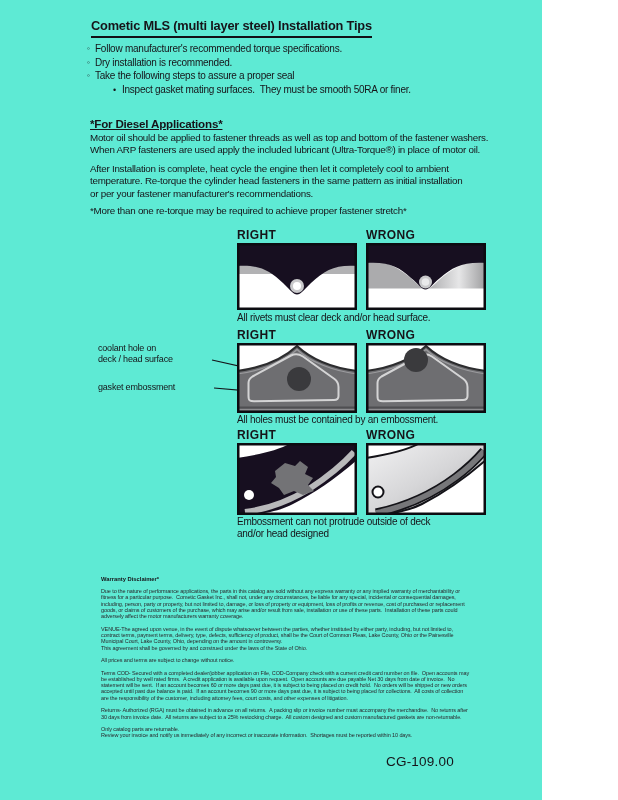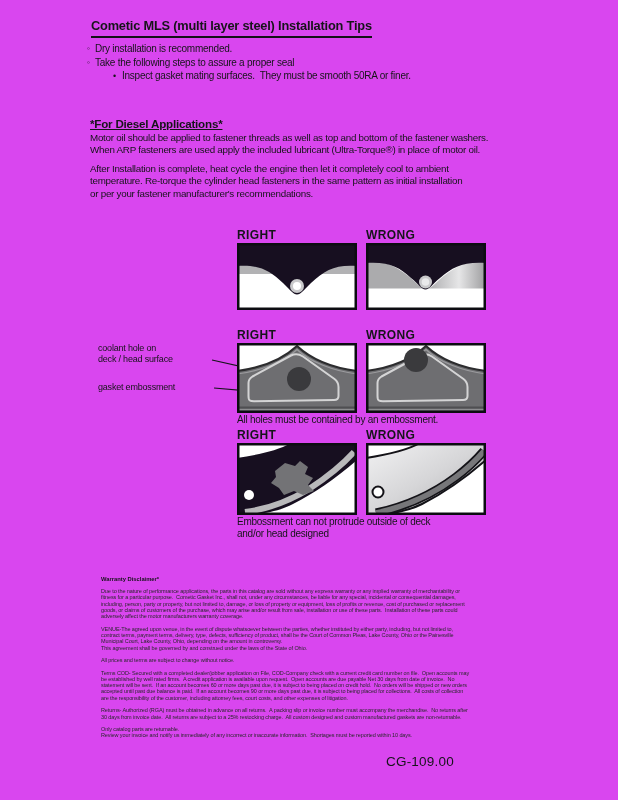--- a/index.html
+++ b/index.html
@@ -1,16 +1,16 @@
 <!DOCTYPE html>
 <html><head>
 <meta charset="utf-8">
 <style>
   html,body{margin:0;padding:0;background:#fff;}
-  .page{position:relative;width:618px;height:800px;background:#d946ef;overflow:hidden;
+  .page{position:relative;width:542px;height:800px;background:#5eead4;overflow:hidden;
         font-family:"Liberation Sans","DejaVu Sans",sans-serif;color:#161419;}
   .abs{position:absolute;}
   .title{left:91px;top:18px;font-size:12.8px;font-weight:bold;letter-spacing:-0.2px;
          border-bottom:2px solid #121015;padding-bottom:3px;margin:0;display:inline-block;}
   .bullets{left:87px;top:42px;font-size:10px;line-height:13.7px;letter-spacing:-0.25px;}
   .b{white-space:pre-wrap;}
   .b .m{display:inline-block;width:8px;font-size:8px;vertical-align:1px;}
   .b.sub{padding-left:26px;}
   .b.sub .m{font-size:9px;width:9px;vertical-align:0;}
   .diesel-h{left:90px;top:117px;font-size:11.6px;font-weight:bold;margin:0;letter-spacing:-0.2px;text-decoration:underline;}
@@ -25,31 +25,33 @@
   .footer-code{left:386px;top:754px;font-size:13.5px;letter-spacing:0.2px;}
 </style>
 </head>
 <body>
 
 <div class="page">
 
   <h1 class="abs title">Cometic MLS (multi layer steel) Installation Tips</h1>
 
   <div class="abs bullets">
+    <div class="b"><span class="m">◦</span><span>Follow manufacturer's recommended torque specifications.</span></div>
     <div class="b"><span class="m">◦</span><span>Dry installation is recommended.</span></div>
     <div class="b"><span class="m">◦</span><span>Take the following steps to assure a proper seal</span></div>
     <div class="b sub"><span class="m">•</span><span>Inspect gasket mating surfaces.  They must be smooth 50RA or finer.</span></div>
   </div>
 
   <h2 class="abs diesel-h">*For Diesel Applications*</h2>
   <p class="abs para" style="left:90px;top:132px;">Motor oil should be applied to fastener threads as well as top and bottom of the fastener washers.
 When ARP fasteners are used apply the included lubricant (Ultra-Torque®) in place of motor oil.</p>
   <p class="abs para" style="left:90px;top:163px;">After Installation is complete, heat cycle the engine then let it completely cool to ambient
 temperature. Re-torque the cylinder head fasteners in the same pattern as initial installation
 or per your fastener manufacturer's recommendations.</p>
+  <p class="abs para" style="left:90px;top:205px;">*More than one re-torque may be required to achieve proper fastener stretch*</p>
 
   <div class="abs dg-label" style="left:237px;top:228px;">RIGHT</div>
   <div class="abs dg-label" style="left:366px;top:228px;">WRONG</div>
   <div class="abs panel" style="left:237px;top:243px;">
     <svg width="120" height="67" viewBox="0 0 120 67">
       <rect width="120" height="67" fill="#ffffff"></rect>
       <path d="M0,20 C14,20 28,24 40,31 L0,31 Z" fill="#b2b2b4"></path>
       <path d="M120,20 C106,20 92,24 80,31 L120,31 Z" fill="#b2b2b4"></path>
       <path d="M0,0 H120 V23 C98,21.5 88,27 74,40 C66,47.5 64,51.5 60,51.5 C56,51.5 54,47.5 46,40 C32,27 22,21.5 0,23 Z" fill="#170f20"></path>
       <circle cx="60" cy="43" r="7" fill="#c9c9cb"></circle>
@@ -68,20 +70,21 @@
         </defs>
       <rect width="120" height="67" fill="#ffffff"></rect>
       <path d="M0,16 C18,17 34,25 48,38 C53,43 56,45.5 60,45.5 L0,45.5 Z" fill="#ababad"></path>
       <path d="M120,16 C102,17 86,25 72,38 C67,43 64,45.5 60,45.5 L120,45.5 Z" fill="url(#gw)"></path>
       <path d="M0,0 H120 V20 C97,18.5 87,24 74,35 C66,41.5 63.5,46.5 59.5,46.5 C55.5,46.5 53,41.5 45,35 C33,24 23,18.5 0,20 Z" fill="#170f20"></path>
       <circle cx="59.5" cy="39" r="6.5" fill="#c9c9cb"></circle>
       <circle cx="59.5" cy="39" r="3.8" fill="#e9e9ea"></circle>
       <rect x="1.25" y="1.25" width="117.5" height="64.5" fill="none" stroke="#0c0c11" stroke-width="2.5"></rect>
     </svg>
   </div>
+  <div class="abs caption" style="left:237px;top:312px;">All rivets must clear deck and/or head surface.</div>
 
   <div class="abs dg-label" style="left:237px;top:328px;">RIGHT</div>
   <div class="abs dg-label" style="left:366px;top:328px;">WRONG</div>
   <div class="abs ann" style="left:98px;top:343px;">coolant hole on
 deck / head surface</div>
   <div class="abs ann" style="left:98px;top:382px;">gasket embossment</div>
   <svg class="abs" style="left:211px;top:350px;" width="90" height="46">
     <line x1="1" y1="10" x2="86" y2="29" stroke="#141318" stroke-width="1.1"></line>
     <line x1="3" y1="38" x2="50" y2="42" stroke="#141318" stroke-width="1.1"></line>
   </svg>

